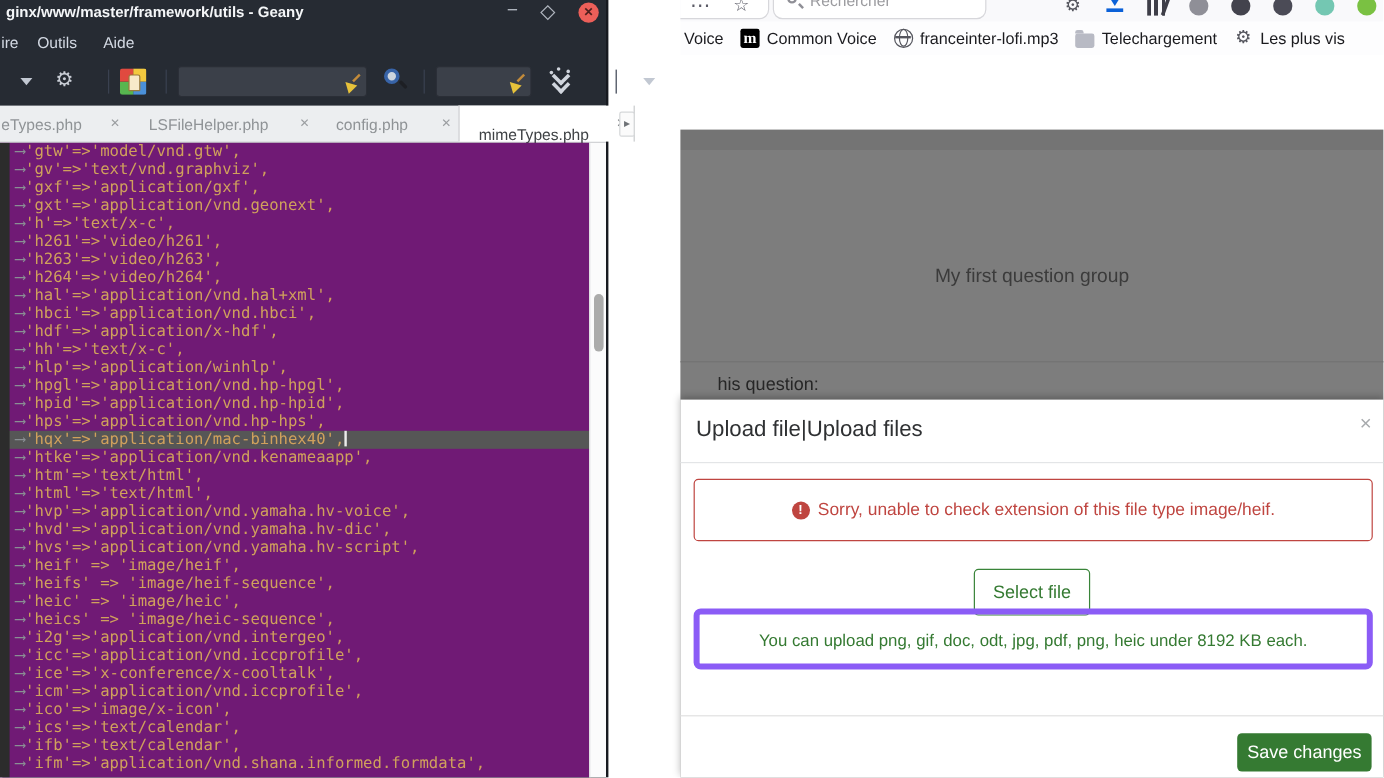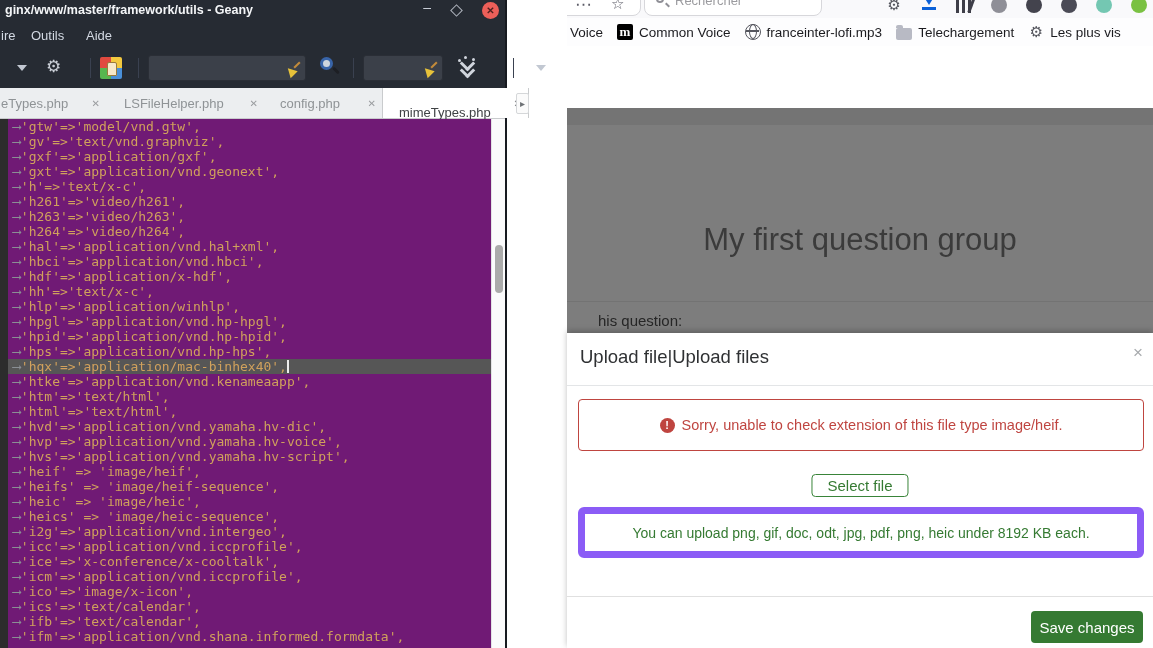--- a/index.html
+++ b/index.html
@@ -156,39 +156,39 @@
   .bm-icon.globe::after { content:""; position:absolute; left:0; top:5px; width:13px; height:1.5px; background:#55565e; }
   .bm-icon.folder { background:#b8bac4; border-radius:2px; height:12px; margin-top:3px; }
   .bm-icon.folder::before { content:""; position:absolute; left:0; top:-3px; width:7px; height:3px;
     background:#b8bac4; border-radius:2px 2px 0 0; }
   .bm-icon.gear { font-size:15px; line-height:16px; color:#55565e; text-align:center; }
 
   .content { position:absolute; top:46px; left:0; right:0; bottom:0; background:#ffffff; }
   .dim-band1 { position:absolute; top:62px; left:0; right:0; height:17px; background:#747474; }
   .dim-rest  { position:absolute; top:79px; left:0; right:0; bottom:0; background:#7d7d7d; }
   .group-title { position:absolute; top:176px; left:0; right:0; text-align:center;
-    font-size:31px; color:#3b3b3b; }
+    font-size:16px; color:#3b3b3b; }
   .page-divider { position:absolute; top:255px; left:0; right:0; border-top:1px solid #737373; }
   .question-text { position:absolute; top:266px; left:-5px; font-size:15px; color:#262626;margin-left:36px; }
 
   .modal { position:absolute; top:287px; left:0; right:0; height:315px; background:#ffffff;
     box-shadow:0 -2px 6px rgba(0,0,0,0.25); z-index:5; }
   .modal-title { position:absolute; left:13px; top:13px; font-size:18.5px; color:#2f3133; }
   .modal-close { position:absolute; right:10px; top:10px; font-size:17px; color:#a7aaad; }
   .modal-hdr-divider { position:absolute; top:52px; left:0; right:0; border-top:1px solid #e3e5e7; }
   .alert-error { position:absolute; top:66px; left:11px; right:9px; height:52px;
     border:1px solid #bf4540; border-radius:4px; color:#bf4540;
     display:flex; align-items:center; justify-content:center; gap:7px; font-size:14.5px; }
   .error-badge { width:15px; height:15px; border-radius:50%; background:#bf4540; color:#fff;
     font-size:11px; font-weight:bold; line-height:15px; text-align:center; flex:0 0 auto; }
   .select-file-btn { position:absolute; top:141px; left:50%; transform:translateX(-50%);
-    height:23px; padding:0 15px; background:#fff; border:1px solid #398439; border-radius:4px;
+    height:39px; padding:0 15px; background:#fff; border:1px solid #398439; border-radius:4px;
     color:#357a32; font-size:15px; font-family:"Liberation Sans", sans-serif; }
   .upload-info { position:absolute; top:174px; left:11px; right:9px; height:51px;
-    border:7px solid #8b5cf6; border-radius:6px; color:#357a32;
+    border:5px solid #8b5cf6; border-radius:6px; color:#357a32;
     display:flex; align-items:center; justify-content:center; font-size:14px; }
   .modal-ftr-divider { position:absolute; top:263px; left:0; right:0; border-top:1px solid #e0e0e0; }
   .save-btn { position:absolute; top:278px; right:10px; width:112px; height:32px;
     background:#357a32; color:#ffffff; border:none; border-radius:4px; font-size:15px;
     font-family:"Liberation Sans", sans-serif; }
 </style>
 </head>
 <body>
 
 <div class="geany">
@@ -261,22 +261,22 @@
         <div class="code-line"><span class="arrow">⟶</span><span>'hdf'=&gt;'application/x-hdf',</span></div>
         <div class="code-line"><span class="arrow">⟶</span><span>'hh'=&gt;'text/x-c',</span></div>
         <div class="code-line"><span class="arrow">⟶</span><span>'hlp'=&gt;'application/winhlp',</span></div>
         <div class="code-line"><span class="arrow">⟶</span><span>'hpgl'=&gt;'application/vnd.hp-hpgl',</span></div>
         <div class="code-line"><span class="arrow">⟶</span><span>'hpid'=&gt;'application/vnd.hp-hpid',</span></div>
         <div class="code-line"><span class="arrow">⟶</span><span>'hps'=&gt;'application/vnd.hp-hps',</span></div>
         <div class="code-line current"><span class="arrow">⟶</span><span>'hqx'=&gt;'application/mac-binhex40',</span><span class="cursor"></span></div>
         <div class="code-line"><span class="arrow">⟶</span><span>'htke'=&gt;'application/vnd.kenameaapp',</span></div>
         <div class="code-line"><span class="arrow">⟶</span><span>'htm'=&gt;'text/html',</span></div>
         <div class="code-line"><span class="arrow">⟶</span><span>'html'=&gt;'text/html',</span></div>
+        <div class="code-line"><span class="arrow">⟶</span><span>'hvp'=&gt;'application/vnd.yamaha.hv-voice',</span></div>
         <div class="code-line"><span class="arrow">⟶</span><span>'hvd'=&gt;'application/vnd.yamaha.hv-dic',</span></div>
-        <div class="code-line"><span class="arrow">⟶</span><span>'hvp'=&gt;'application/vnd.yamaha.hv-voice',</span></div>
         <div class="code-line"><span class="arrow">⟶</span><span>'hvs'=&gt;'application/vnd.yamaha.hv-script',</span></div>
         <div class="code-line"><span class="arrow">⟶</span><span>'heif' =&gt; 'image/heif',</span></div>
         <div class="code-line"><span class="arrow">⟶</span><span>'heifs' =&gt; 'image/heif-sequence',</span></div>
         <div class="code-line"><span class="arrow">⟶</span><span>'heic' =&gt; 'image/heic',</span></div>
         <div class="code-line"><span class="arrow">⟶</span><span>'heics' =&gt; 'image/heic-sequence',</span></div>
         <div class="code-line"><span class="arrow">⟶</span><span>'i2g'=&gt;'application/vnd.intergeo',</span></div>
         <div class="code-line"><span class="arrow">⟶</span><span>'icc'=&gt;'application/vnd.iccprofile',</span></div>
         <div class="code-line"><span class="arrow">⟶</span><span>'ice'=&gt;'x-conference/x-cooltalk',</span></div>
         <div class="code-line"><span class="arrow">⟶</span><span>'icm'=&gt;'application/vnd.iccprofile',</span></div>
         <div class="code-line"><span class="arrow">⟶</span><span>'ico'=&gt;'image/x-icon',</span></div>

